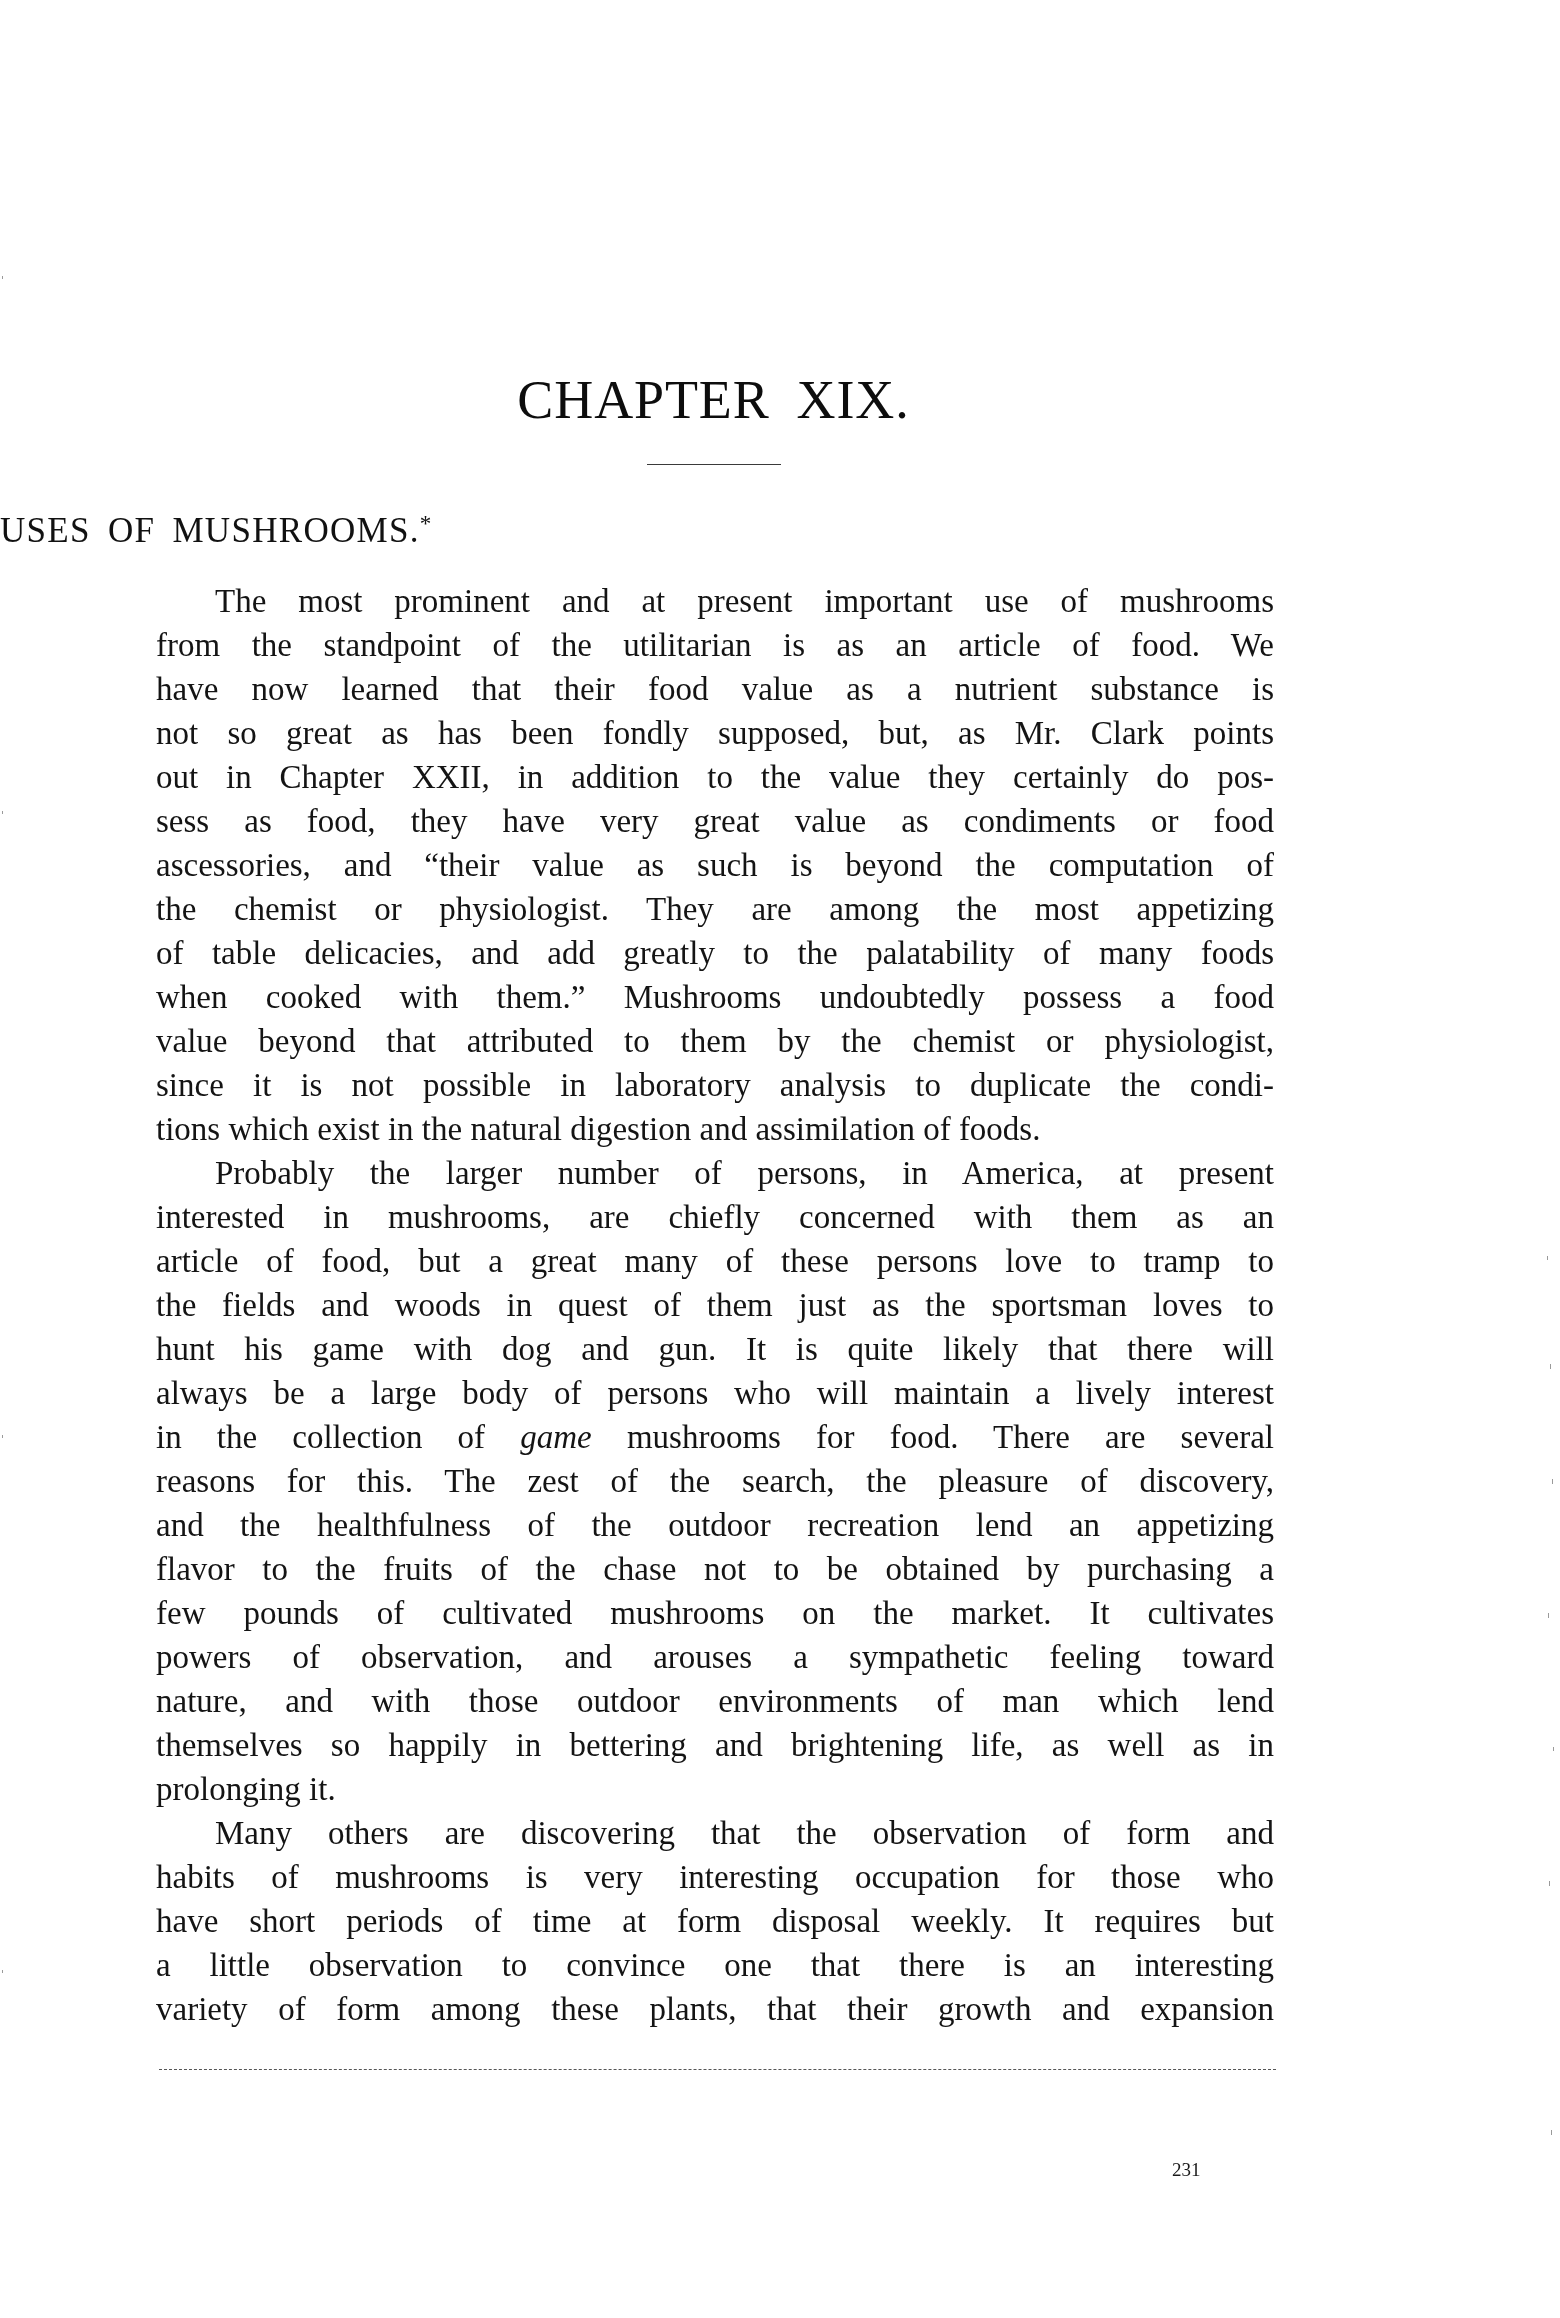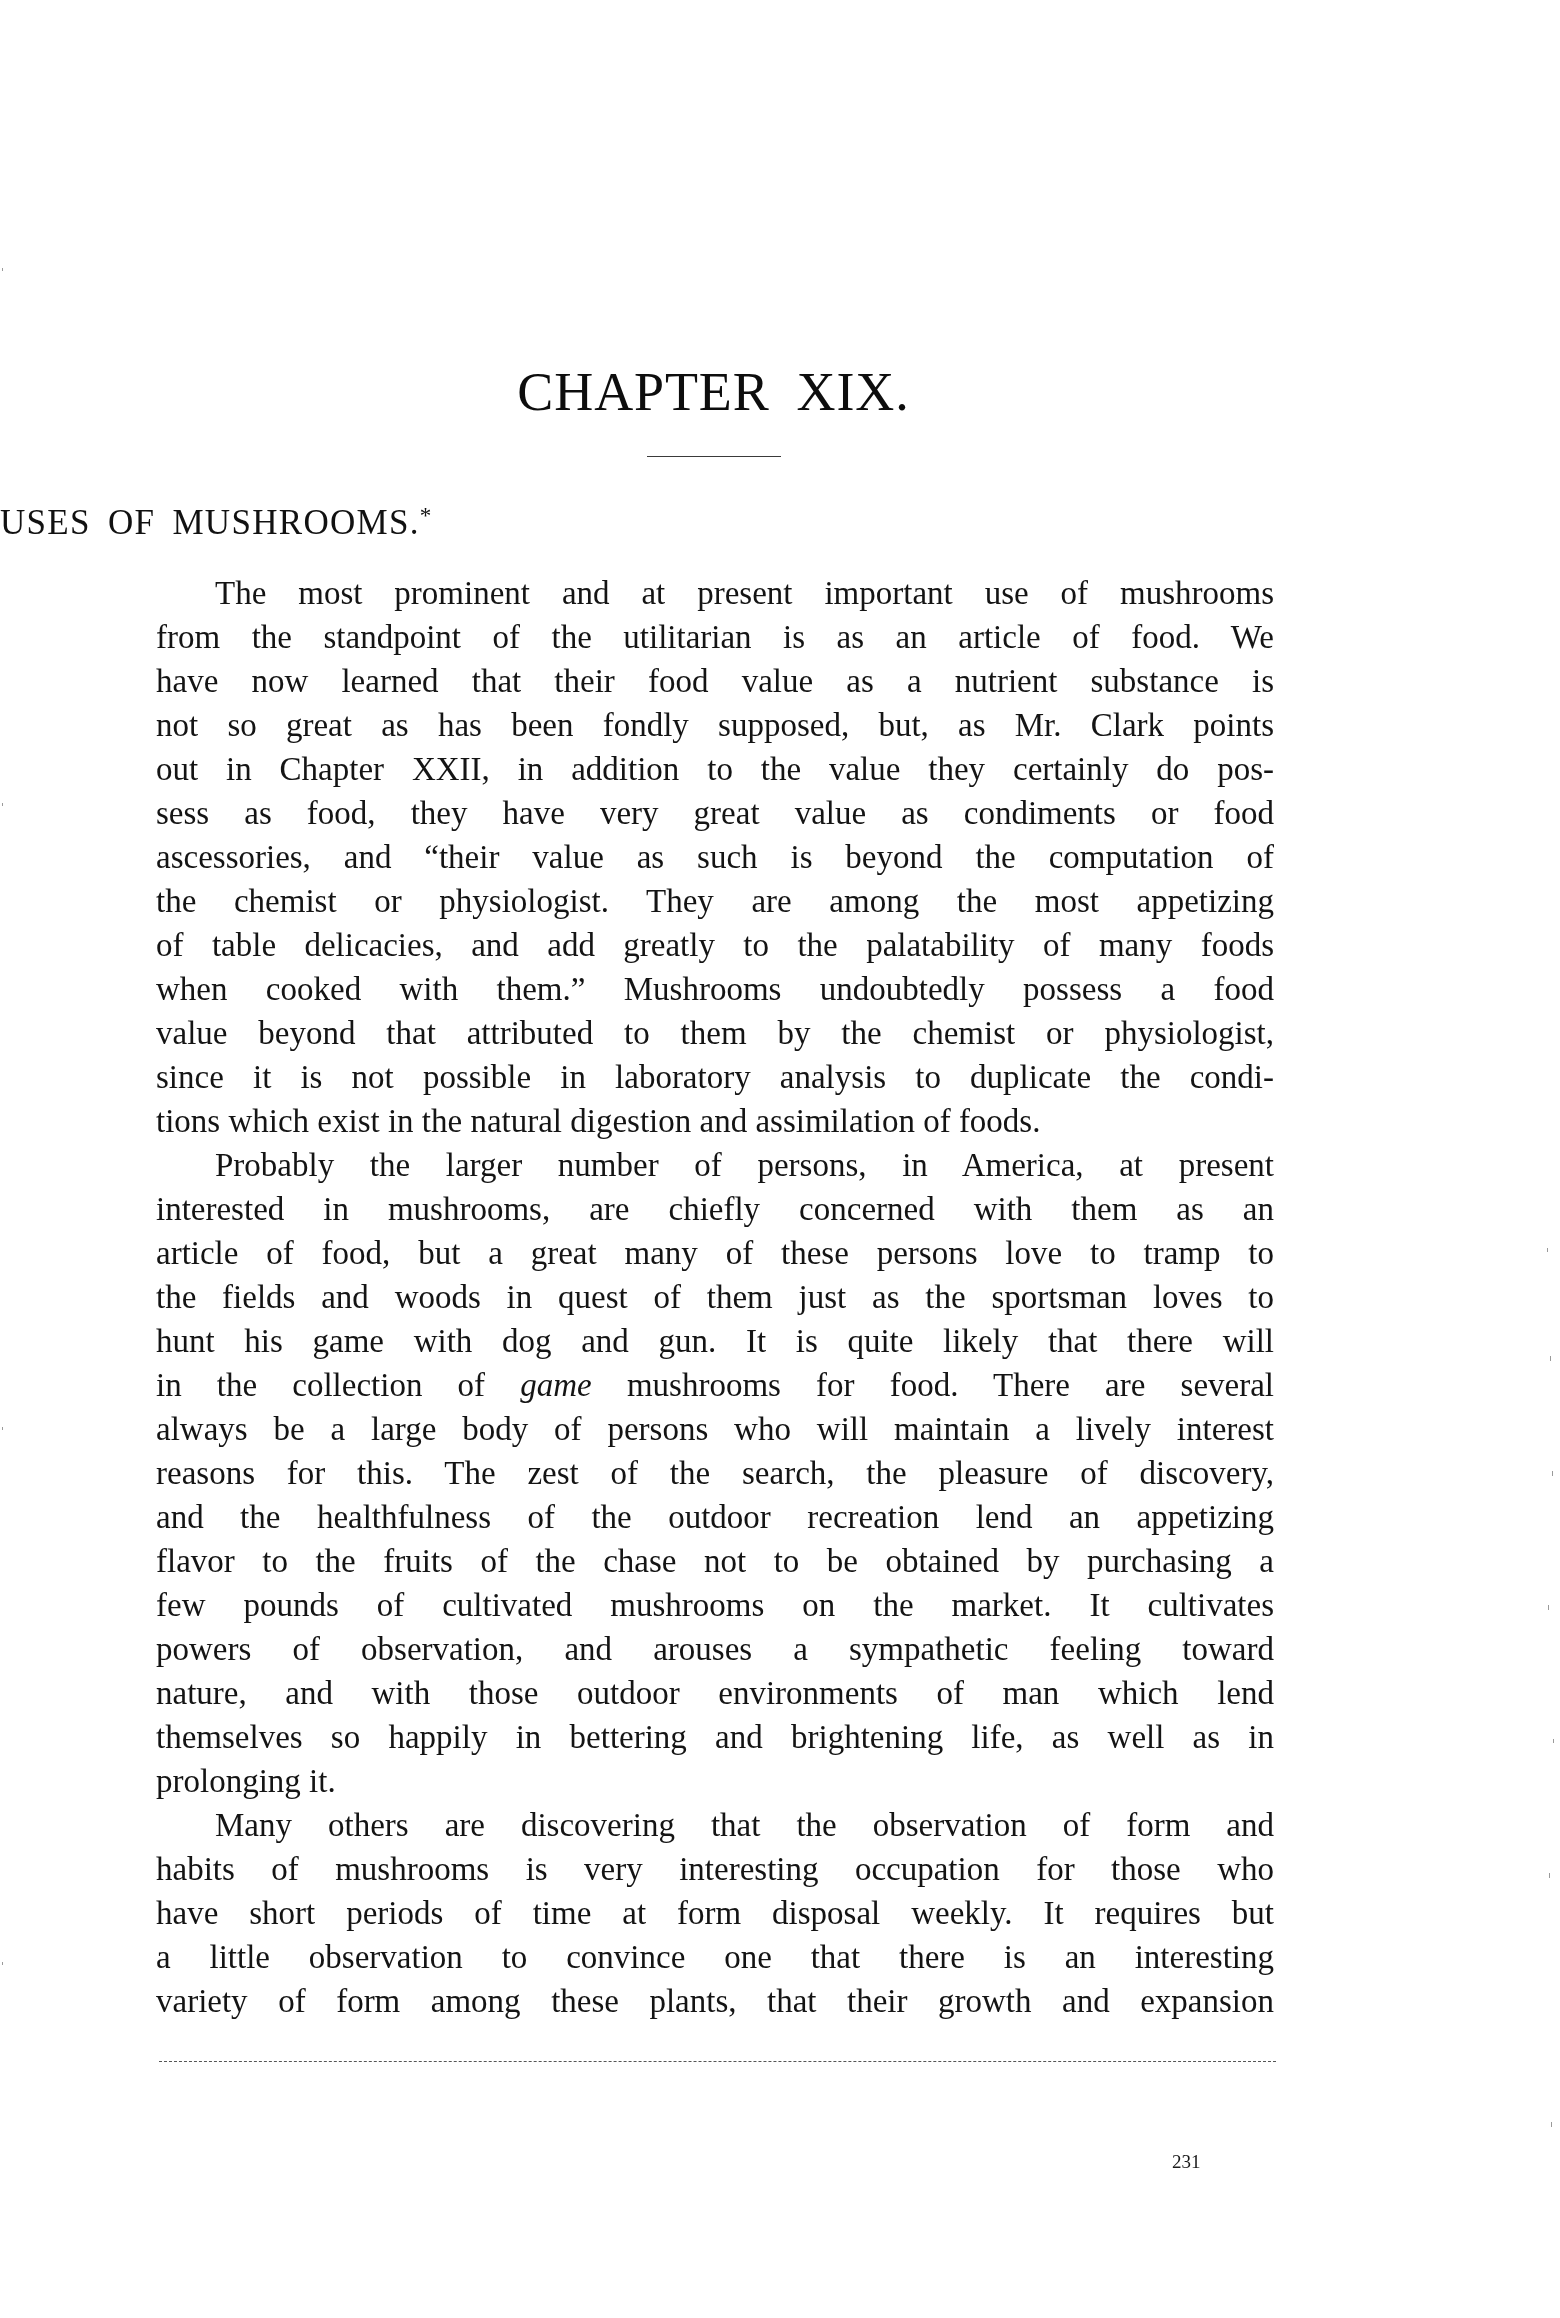--- a/index.html
+++ b/index.html
@@ -10,21 +10,21 @@
   body {
     width: 1561px;
     height: 2319px;
     position: relative;
     overflow: hidden;
     font-family: "Liberation Serif", "DejaVu Serif", serif;
     color: #111111;
   }
   .page {
     position: absolute;
-    left: 0; top: 0;
+    left: 0; top: 8px;
     width: 1561px; height: 1814px;
   }
   .chapter-title {
     position: absolute;
     left: 0; width: 1427px;
     top: 357px;
     text-align: center;
     font-size: 54px;
     letter-spacing: 0.9px;
     word-spacing: 12.5px;
@@ -138,22 +138,22 @@
     <span class="line">when cooked with them.”  Mushrooms undoubtedly possess a food</span>
     <span class="line">value beyond that attributed to them by the chemist or physiologist,</span>
     <span class="line">since it is not possible in laboratory analysis to duplicate the condi-</span>
     <span class="line last">tions which exist in the natural digestion and assimilation of foods.</span>
 
     <span class="line indent">Probably the larger number of persons, in America, at present</span>
     <span class="line">interested in mushrooms, are chiefly concerned with them as an</span>
     <span class="line">article of food, but a great many of these persons love to tramp to</span>
     <span class="line">the fields and woods in quest of them just as the sportsman loves to</span>
     <span class="line">hunt his game with dog and gun.  It is quite likely that there will</span>
+    <span class="line">always be a large body of persons who will maintain a lively interest</span>
     <span class="line"><span>in the collection of </span><em>game</em><span> mushrooms for food.  There are several</span></span>
-    <span class="line">always be a large body of persons who will maintain a lively interest</span>
     <span class="line">reasons for this.  The zest of the search, the pleasure of discovery,</span>
     <span class="line">and the healthfulness of the outdoor recreation lend an appetizing</span>
     <span class="line">flavor to the fruits of the chase not to be obtained by purchasing a</span>
     <span class="line">few pounds of cultivated mushrooms on the market.  It cultivates</span>
     <span class="line">powers of observation, and arouses a sympathetic feeling toward</span>
     <span class="line">nature, and with those outdoor environments of man which lend</span>
     <span class="line">themselves so happily in bettering and brightening life, as well as in</span>
     <span class="line last">prolonging it.</span>
 
     <span class="line indent">Many others are discovering that the observation of form and</span>

